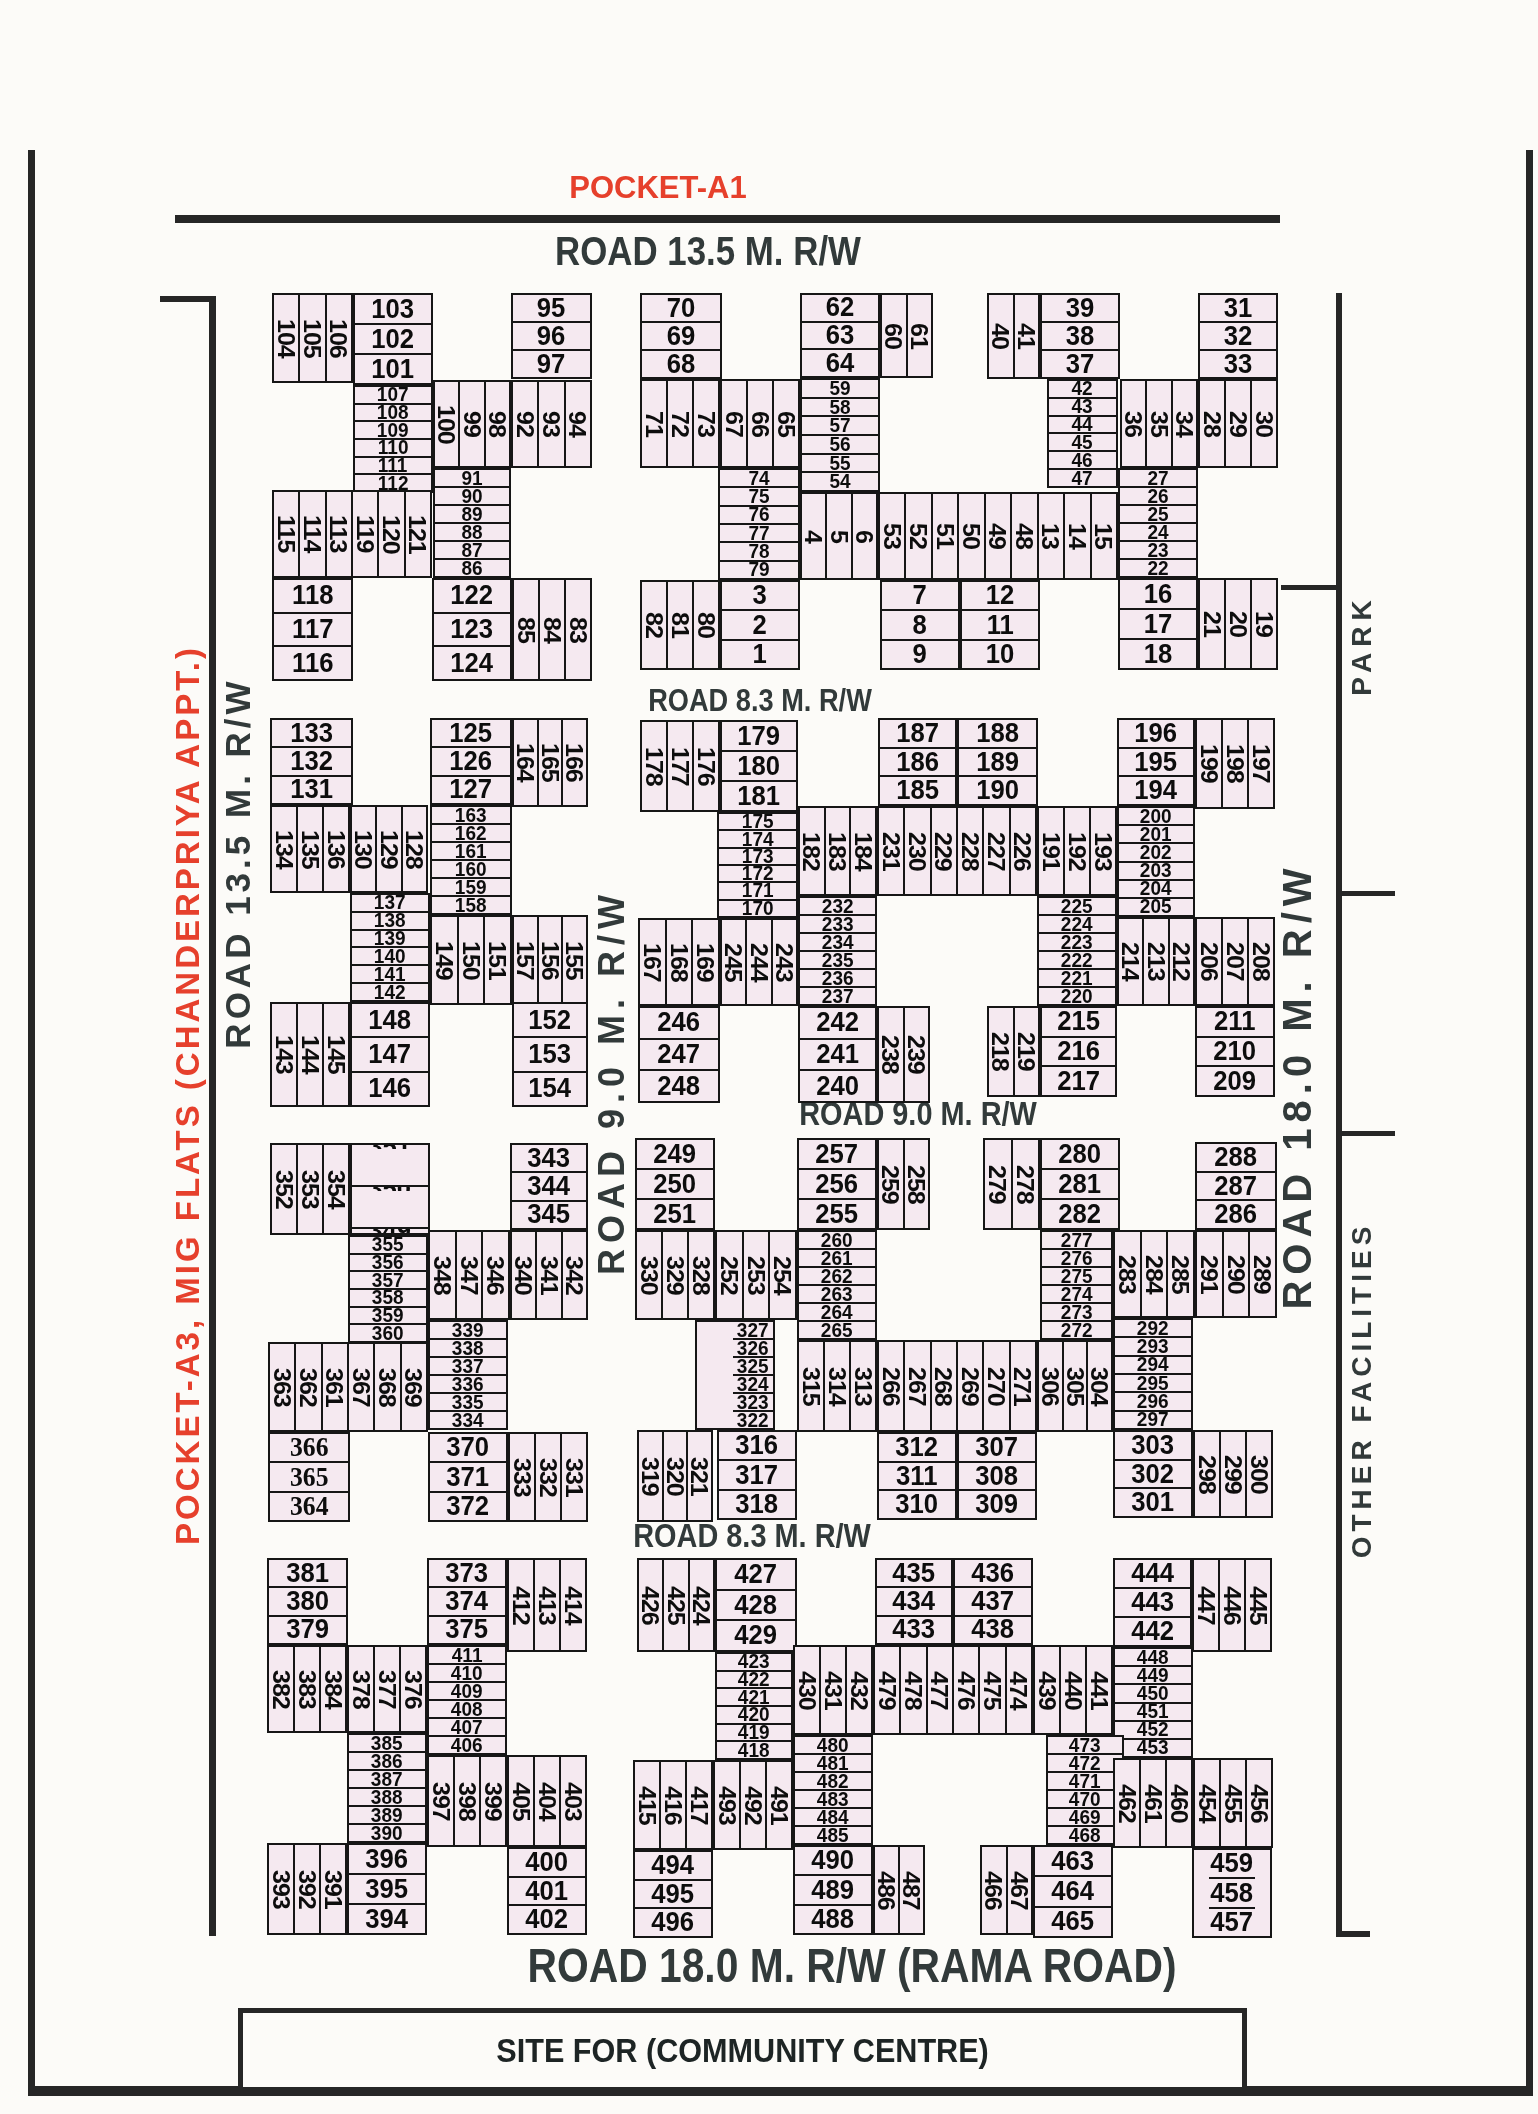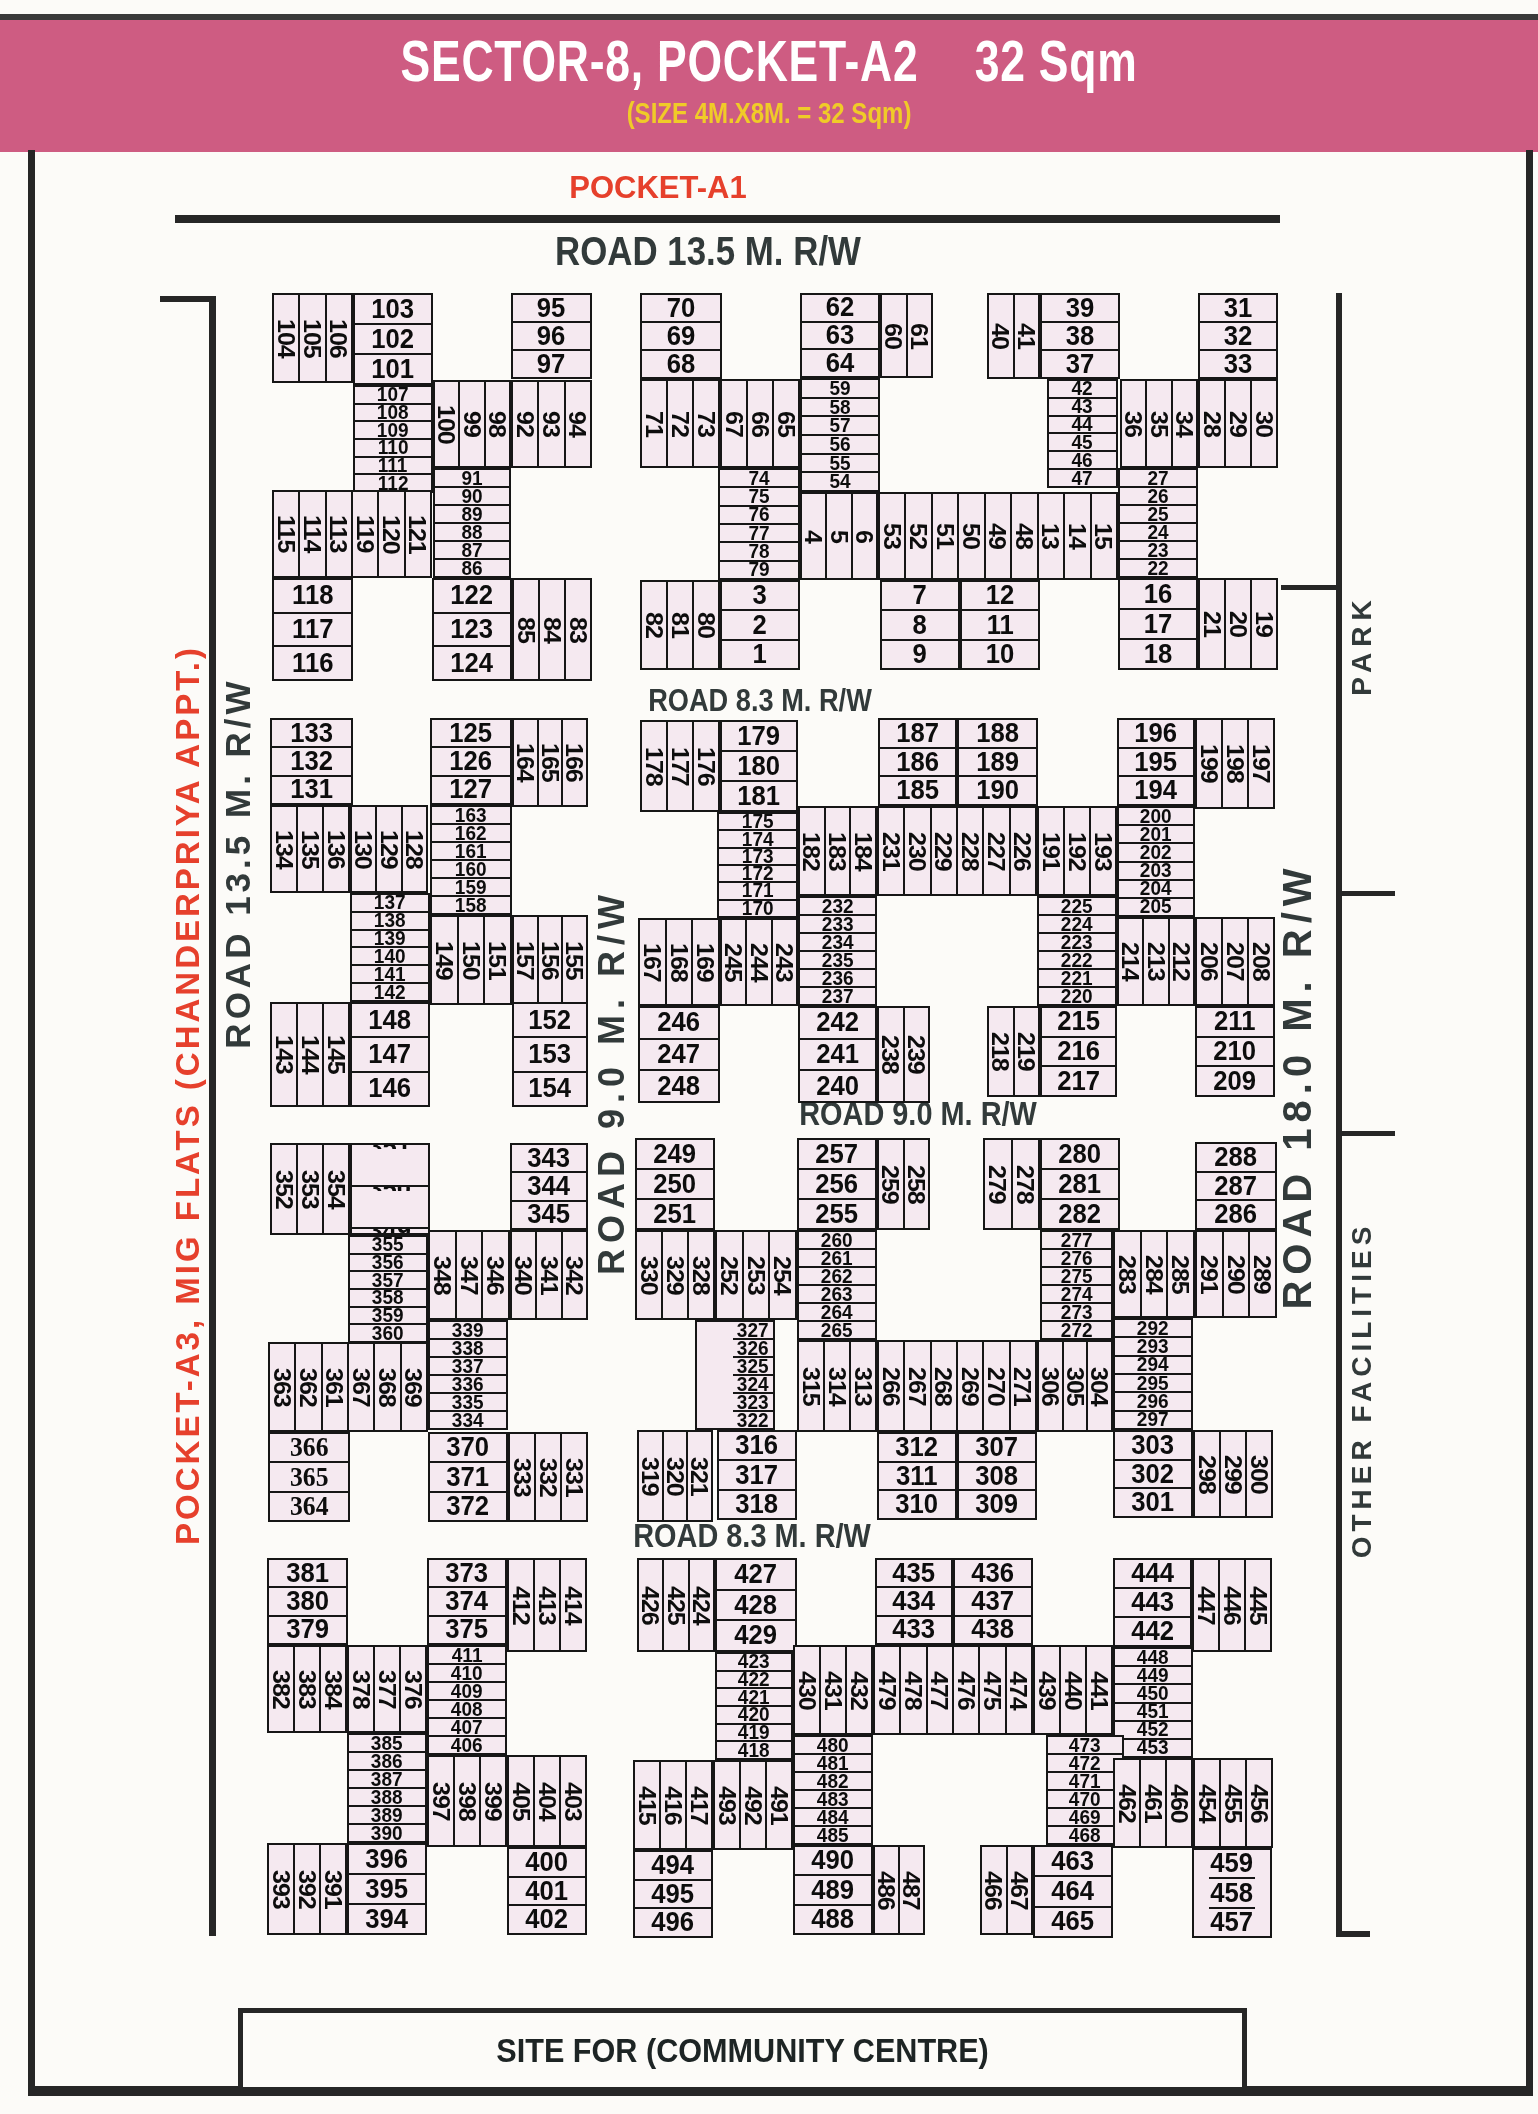--- a/index.html
+++ b/index.html
@@ -47,34 +47,29 @@
   .site-box{position:absolute;left:238px;top:2008px;width:1009px;height:84px;
             border:5px solid #262626;box-sizing:border-box;display:flex;align-items:center;
             justify-content:center;background:#fcfbf8;}
   .site-box span{font-weight:bold;font-size:34px;color:#1d2424;transform:scaleX(.9);white-space:nowrap;}
 </style>
 </head>
 <body>
 
 <div class="page">
 
-  <div class="banner">
-    <div class="banner-inner">
-      <div class="banner-title"><span>SECTOR-8, POCKET-A2</span><span class="area">32 Sqm</span></div>
-      <div class="banner-sub">(SIZE 4M.X8M. = 32 Sqm)</div>
-    </div>
-  </div>
 
   <div class="hlabel red" style="left:658px;top:170px;font-size:31px;">POCKET-A1</div>
   <div class="line" style="left:175px;top:215px;width:1105px;height:8px;"></div>
   <div class="hlabel" style="left:708px;top:228px;font-size:41px;"><span class="hcond">ROAD 13.5 M. R/W</span></div>
 
   <div class="hlabel" style="left:760px;top:682px;font-size:32px;"><span class="hcond">ROAD 8.3 M. R/W</span></div>
   <div class="hlabel" style="left:918px;top:1094px;font-size:34px;"><span class="hcond">ROAD 9.0 M. R/W</span></div>
   <div class="hlabel" style="left:752px;top:1516px;font-size:34px;"><span class="hcond">ROAD 8.3 M. R/W</span></div>
+  <div class="hlabel" style="left:852px;top:1938px;font-size:48px;"><span class="hcond">ROAD 18.0 M. R/W (RAMA ROAD)</span></div>
 
   <div class="vlabel red" style="left:188px;top:1095px;font-size:33px;letter-spacing:3px;">POCKET-A3, MIG FLATS (CHANDERPRIYA APPT.)</div>
   <div class="vlabel" style="left:238px;top:863px;font-size:35px;letter-spacing:4px;">ROAD 13.5 M. R/W</div>
   <div class="vlabel" style="left:612px;top:1082px;font-size:36px;letter-spacing:6px;">ROAD 9.0 M. R/W</div>
   <div class="vlabel" style="left:1297px;top:1086px;font-size:40px;letter-spacing:6px;">ROAD 18.0 M. R/W</div>
   <div class="vlabel" style="left:1362px;top:645px;font-size:28px;letter-spacing:6px;">PARK</div>
   <div class="vlabel" style="left:1362px;top:1390px;font-size:28px;letter-spacing:5px;">OTHER FACILITIES</div>
 
   <div class="line" style="left:28px;top:150px;width:7px;height:1946px;"></div>
   <div class="line" style="left:1526px;top:150px;width:7px;height:1946px;"></div>

